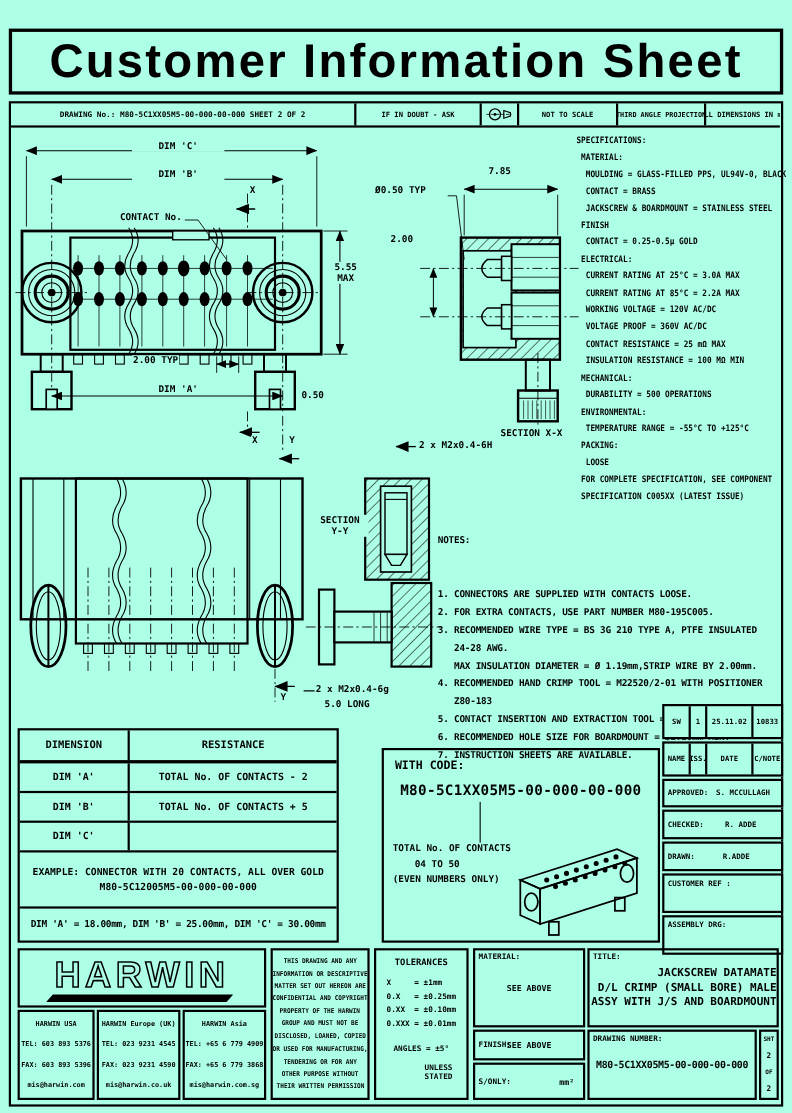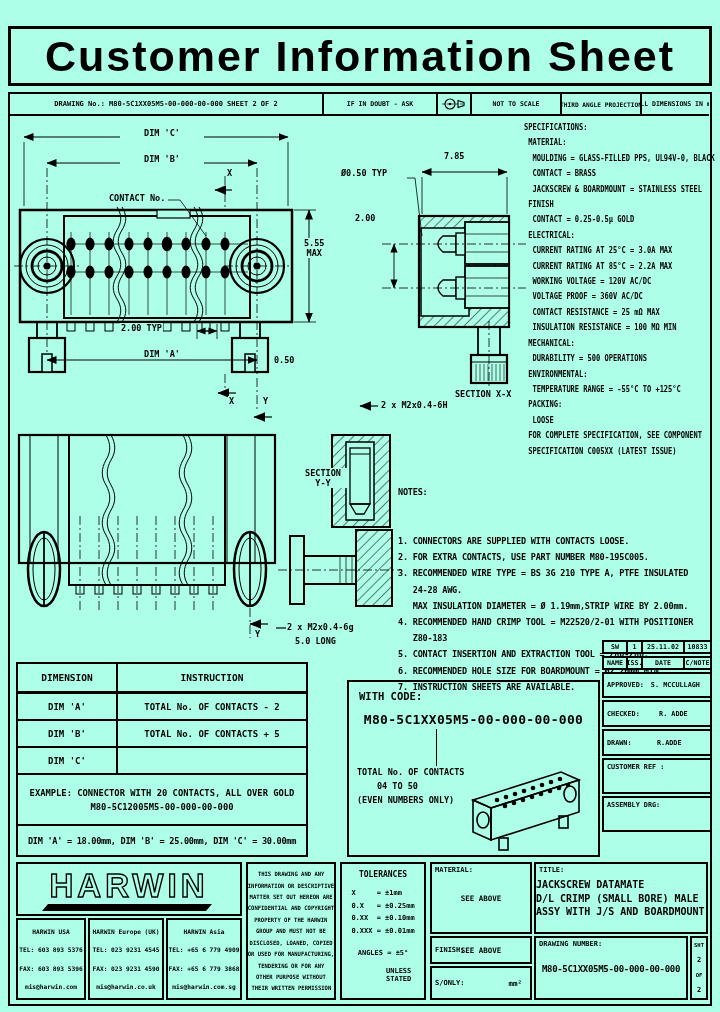--- a/index.html
+++ b/index.html
@@ -45,41 +45,41 @@
   .order-box{ left:337px; top:586px; width:253px; height:177px; border:2px solid #000; font-weight:bold; }
   .order-label{ left:10px; top:8px; font-size:10.5px; }
   .order-code{ left:0; top:30px; width:100%; text-align:center; font-size:13px; letter-spacing:0.3px; }
   .order-lead{ left:87px; top:47px; width:1px; height:37px; border-left:1.5px solid #000; }
   .order-contacts{ left:8px; top:85px; font-size:8.5px; }
   .order-range{ left:28px; top:99px; font-size:8.5px; }
   .order-note{ left:8px; top:113px; font-size:8.5px; }
 
   .rev{ left:592px; top:546px; width:110px; font-weight:bold; }
   .rv{ border:2px solid #000; margin-bottom:2px; background:var(--bg); }
-  .rv-grid{ display:grid; grid-template-columns:24px 15px 42px 1fr; height:14px; font-size:6.6px; }
+  .rv-grid{ display:grid; grid-template-columns:24px 15px 42px 1fr; height:32px; font-size:6.6px; }
   .rv-grid div{ display:flex; align-items:center; justify-content:center; border-right:2px solid #000; overflow:hidden; }
   .rv-grid div:last-child{ border-right:none; }
   .rv-line{ height:26px; display:flex; align-items:center; padding:0 3px; font-size:6.8px; white-space:nowrap; }
   .rv-line .val{ flex:1; text-align:center; }
   .rv-tall{ height:36px; padding:3px 3px; font-size:6.8px; }
 
   .tb{ border:2px solid #000; font-weight:bold; overflow:hidden; }
   .office{ display:flex; flex-direction:column; align-items:center; justify-content:space-around;
     font-size:6.2px; padding:2px 0; white-space:nowrap; }
   .copyright{ display:flex; flex-direction:column; align-items:center; justify-content:center;
     font-size:6px; line-height:11.4px; white-space:nowrap; transform-origin:center; }
   .copyright .line{ transform:scaleX(0.92); }
   .tol{ display:flex; flex-direction:column; align-items:center; padding-top:6px; font-size:7px; }
   .tol-title{ font-size:8px; margin-bottom:8px; }
   .tol .line{ white-space:pre; line-height:12.5px; }
   .tol-angles{ margin-top:12px; }
   .tol-unless{ margin-top:10px;margin-left:44px; }
   .lbl{ position:absolute; left:3px; top:2px; font-size:7px; }
   .boxval{ width:100%; height:100%; display:flex; align-items:center; justify-content:center; font-size:7.5px; }
-  .title-lines{ position:absolute; left:0; top:14px; width:100%; text-align:left; font-size:10px; line-height:13.5px; white-space:nowrap; }
+  .title-lines{ position:absolute; left:0; top:14px; width:100%; text-align:right; font-size:10px; line-height:13.5px; white-space:nowrap; }
   .drg-num{ position:absolute; left:0; top:26px; width:100%; text-align:center; font-size:9px; letter-spacing:-0.3px; white-space:nowrap; }
   .sht{ display:flex; flex-direction:column; align-items:center; justify-content:space-around; font-size:5.5px; }
   .sht .n{ font-size:7px; }
 </style>
 </head>
 <body>
 
 <div class="sheet">
 
   <div class="abs title-box">
@@ -307,37 +307,37 @@
       <div class="dl c" style="left:112px; top:233px; width:80px;">DIM 'A'</div>
       <div class="dl" style="left:263px; top:239px;">0.50</div>
       <div class="dl" style="left:218px; top:280px;">X</div>
       <div class="dl" style="left:252px; top:280px;">Y</div>
       <div class="dl" style="left:244px; top:513px;">Y</div>
       <div class="dl" style="left:330px; top:52px;">Ø0.50 TYP</div>
       <div class="dl" style="left:433px; top:35px;">7.85</div>
       <div class="dl" style="left:344px; top:97px;">2.00</div>
       <div class="dl" style="left:370px; top:284px;">2 x M2x0.4-6H</div>
       <div class="dl" style="left:444px; top:273px;">SECTION  X-X</div>
-      <div class="dl c" style="left:287px; top:352px; width:52px;">SECTION
+      <div class="dl c" style="left:273px; top:352px; width:52px;">SECTION
 Y-Y</div>
       <div class="dl" style="left:276px; top:506px;">2 x M2x0.4-6g</div>
       <div class="dl" style="left:284px; top:520px;">5.0 LONG</div>
 
       <div class="specs"><div class="line">SPECIFICATIONS:</div><div class="line"> MATERIAL:</div><div class="line">  MOULDING = GLASS-FILLED PPS, UL94V-0, BLACK</div><div class="line">  CONTACT = BRASS</div><div class="line">  JACKSCREW &amp; BOARDMOUNT = STAINLESS STEEL</div><div class="line"> FINISH</div><div class="line">  CONTACT = 0.25-0.5µ GOLD</div><div class="line"> ELECTRICAL:</div><div class="line">  CURRENT RATING AT 25°C = 3.0A MAX</div><div class="line">  CURRENT RATING AT 85°C = 2.2A MAX</div><div class="line">  WORKING VOLTAGE = 120V AC/DC</div><div class="line">  VOLTAGE PROOF = 360V AC/DC</div><div class="line">  CONTACT RESISTANCE = 25 mΩ MAX</div><div class="line">  INSULATION RESISTANCE = 100 MΩ MIN</div><div class="line"> MECHANICAL:</div><div class="line">  DURABILITY = 500 OPERATIONS</div><div class="line"> ENVIRONMENTAL:</div><div class="line">  TEMPERATURE RANGE = -55°C TO +125°C</div><div class="line"> PACKING:</div><div class="line">  LOOSE</div><div class="line"> FOR COMPLETE SPECIFICATION, SEE COMPONENT</div><div class="line"> SPECIFICATION C005XX (LATEST ISSUE)</div></div>
 
       <div class="notes">
         <div>NOTES:</div>
         <div><div class="line">1. CONNECTORS ARE SUPPLIED WITH CONTACTS LOOSE.</div><div class="line">2. FOR EXTRA CONTACTS, USE PART NUMBER M80-195C005.</div><div class="line">3. RECOMMENDED WIRE TYPE = BS 3G 210 TYPE A, PTFE INSULATED</div><div class="line">   24-28 AWG.</div><div class="line">   MAX INSULATION DIAMETER = Ø 1.19mm,STRIP WIRE BY 2.00mm.</div><div class="line">4. RECOMMENDED HAND CRIMP TOOL = M22520/2-01 WITH POSITIONER</div><div class="line">   Z80-183</div><div class="line">5. CONTACT INSERTION AND EXTRACTION TOOL = Z80-280.</div><div class="line">6. RECOMMENDED HOLE SIZE FOR BOARDMOUNT = Ø2.20mm MIN.</div><div class="line">7. INSTRUCTION SHEETS ARE AVAILABLE.</div></div>
       </div>
     </div>
 
     <div class="abs dim-table">
       <div class="dt-head">
         <div>DIMENSION</div>
-        <div>INSTRUCTION</div>
+        <div>RESISTANCE</div>
       </div>
       <div class="dt-row">
         <div>DIM 'A'</div>
         <div>TOTAL No. OF CONTACTS - 2</div>
       </div>
       <div class="dt-row">
         <div>DIM 'B'</div>
         <div>TOTAL No. OF CONTACTS + 5</div>
       </div>
       <div class="dt-row">

